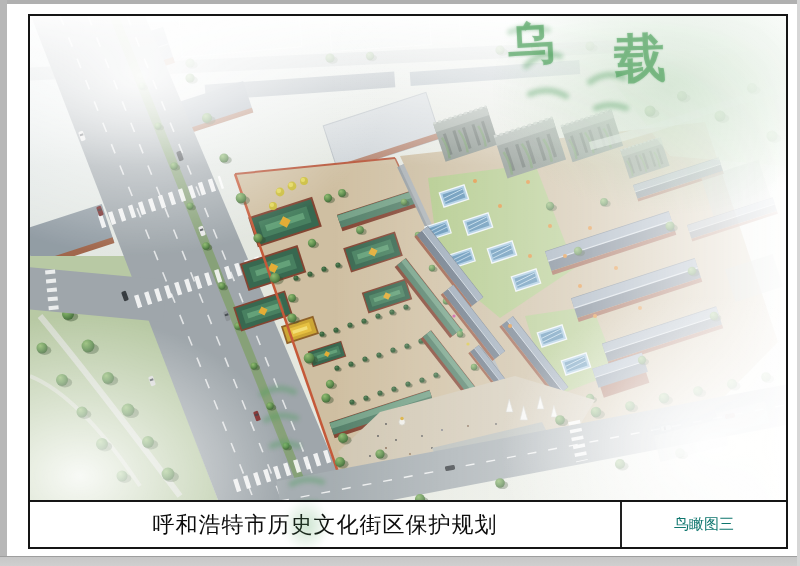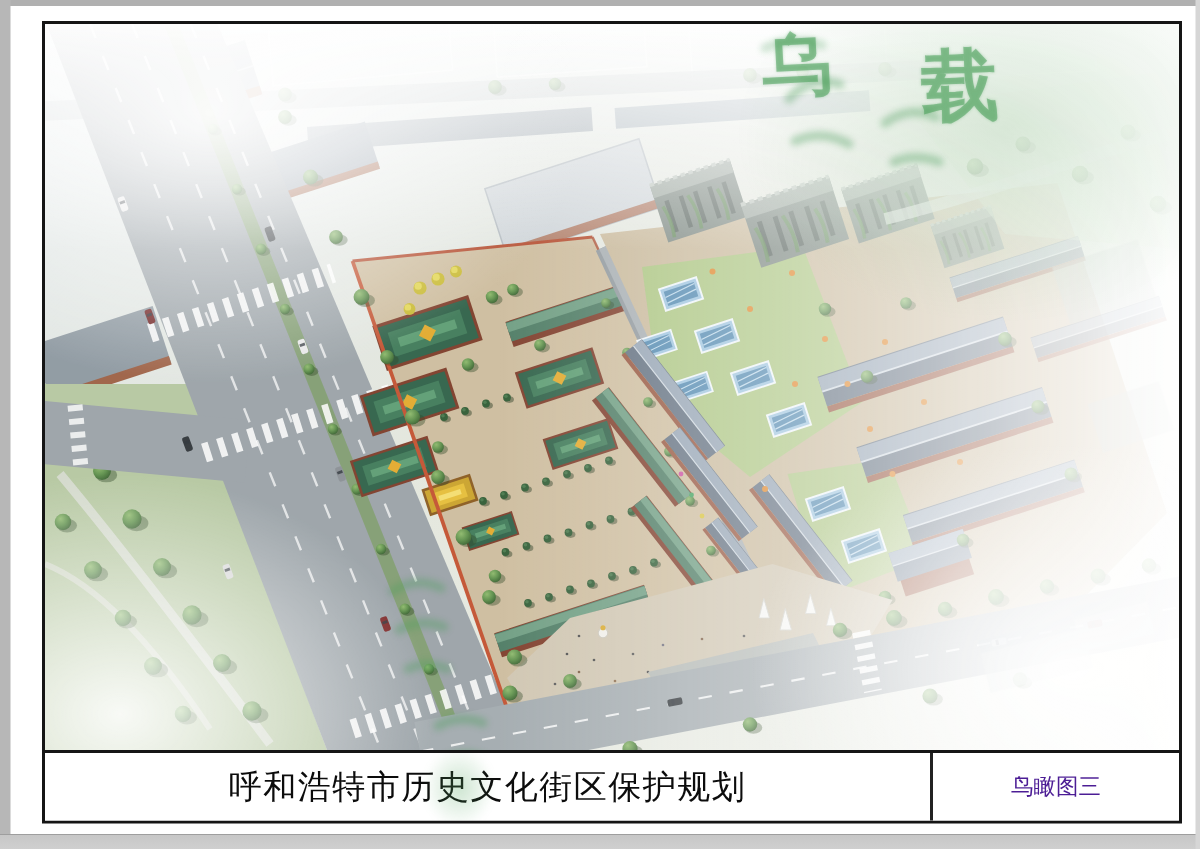--- a/index.html
+++ b/index.html
@@ -16,21 +16,21 @@
   .render-area svg{display:block;}
   .wm-char{position:absolute;color:rgba(70,158,86,0.52);font-weight:bold;line-height:1;
            text-shadow:0 0 2px rgba(70,158,86,0.35);pointer-events:none;}
   .wm-char.c0{left:478px;top:4px;font-size:46px;transform:rotate(-3deg);}
   .wm-char.c1{left:584px;top:16px;font-size:52px;transform:rotate(-2deg);}
   .title-bar{position:relative;display:flex;width:756px;height:45px;border-top:2px solid #151515;
              box-sizing:content-box;background:#fff;}
   .title-cell{flex:1;display:flex;align-items:center;justify-content:center;position:relative;overflow:hidden;}
   .title-text{font-size:22px;letter-spacing:1px;color:#0c0c0c;white-space:nowrap;}
   .label-cell{width:164px;border-left:2px solid #222;display:flex;align-items:center;justify-content:center;}
-  .label-text{font-size:15px;color:#4c1d95;}
+  .label-text{font-size:15px;color:#0f766e;}
   .title-smudge{position:absolute;left:252px;top:-4px;width:48px;height:54px;
                 background:radial-gradient(closest-side,rgba(88,168,100,0.30),rgba(88,168,100,0));
                 filter:blur(2px);}
 </style>
 </head>
 <body>
 
 <div class="page">
   <div class="edge edge-top"></div>
   <div class="edge edge-left"></div>

